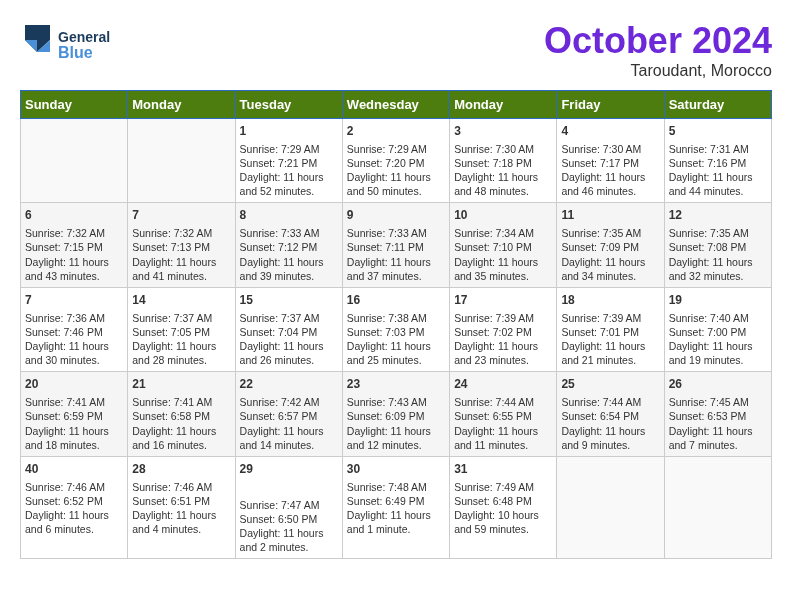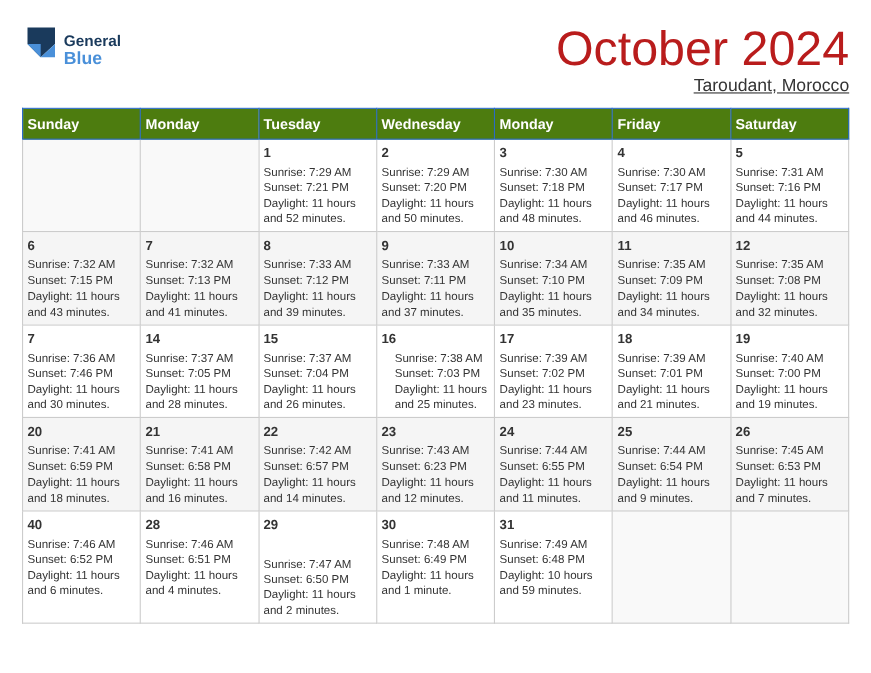--- a/index.html
+++ b/index.html
@@ -18,28 +18,27 @@
     }
     .logo {
       display: flex;
       flex-direction: column;
       align-items: flex-start;
     }
     .title-block {
       text-align: right;
     }
     .month-title {
-      font-size: 44px;
-      font-weight: normal;
-      color: #b91c1c;
+      font-size: 36px;
+      font-weight: bold;
+      color: #6d28d9;
     }
     .location {
       font-size: 16px;
       color: #333;
-      text-decoration: underline;
     }
     table {
       width: 100%;
       border-collapse: collapse;
       font-size: 11px;
     }
     thead tr {
       background-color: #4d7c0f;
       color: #fff;
     }
@@ -219,21 +218,21 @@
         </td>
         <td>
           <span class="day-num">15</span>
           <div class="day-info" style="white-space: pre-line;">Sunrise: 7:37 AM
 Sunset: 7:04 PM
 Daylight: 11 hours
 and 26 minutes.</div>
         </td>
         <td>
           <span class="day-num">16</span>
-          <div class="day-info" style="white-space: pre-line; margin-left: 12px;">Sunrise: 7:38 AM
+          <div class="day-info" style="white-space: pre-line;">Sunrise: 7:38 AM
 Sunset: 7:03 PM
 Daylight: 11 hours
 and 25 minutes.</div>
         </td>
         <td>
           <span class="day-num">17</span>
           <div class="day-info" style="white-space: pre-line;">Sunrise: 7:39 AM
 Sunset: 7:02 PM
 Daylight: 11 hours
 and 23 minutes.</div>
@@ -271,21 +270,21 @@
         <td>
           <span class="day-num">22</span>
           <div class="day-info" style="white-space: pre-line;">Sunrise: 7:42 AM
 Sunset: 6:57 PM
 Daylight: 11 hours
 and 14 minutes.</div>
         </td>
         <td>
           <span class="day-num">23</span>
           <div class="day-info" style="white-space: pre-line;">Sunrise: 7:43 AM
-Sunset: 6:23 PM
+Sunset: 6:09 PM
 Daylight: 11 hours
 and 12 minutes.</div>
         </td>
         <td>
           <span class="day-num">24</span>
           <div class="day-info" style="white-space: pre-line;">Sunrise: 7:44 AM
 Sunset: 6:55 PM
 Daylight: 11 hours
 and 11 minutes.</div>
         </td>

